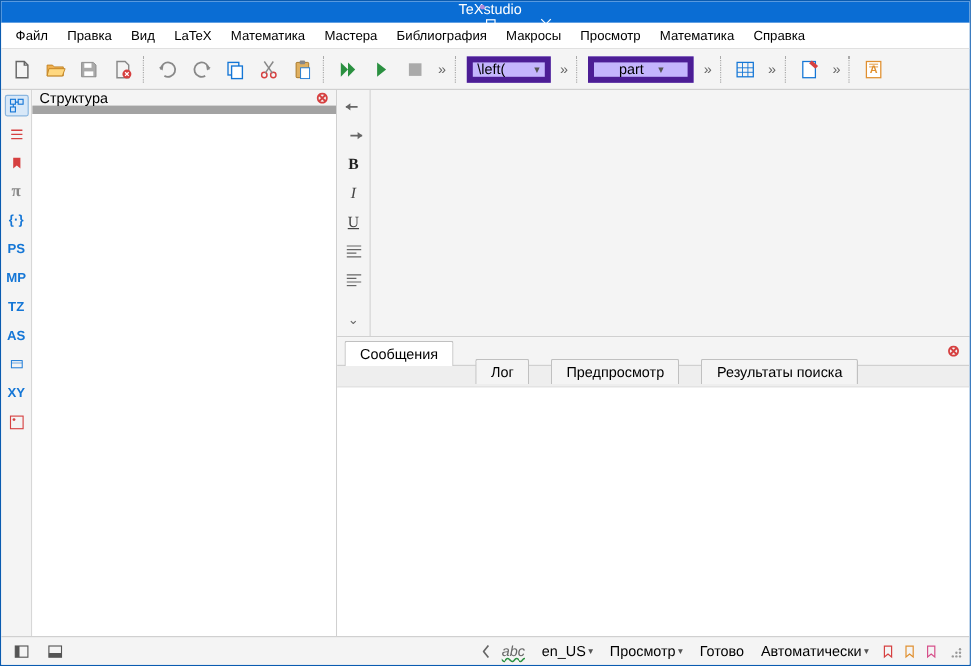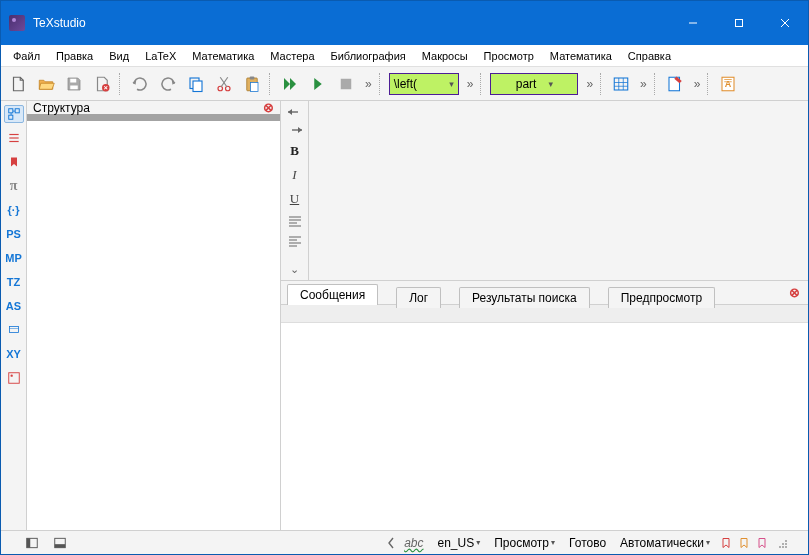--- a/index.html
+++ b/index.html
@@ -1,53 +1,53 @@
 <!DOCTYPE html>
 <html><head>
 <meta charset="utf-8">
 <style>
 * { margin: 0; padding: 0; box-sizing: border-box; font-family: "Segoe UI", Tahoma, sans-serif; font-size: 12px; }
 body { width: 809px; height: 555px; background: #fff; border: 1px solid #0a5bb0; display: flex; flex-direction: column; overflow: hidden; }
-.titlebar { background: #0a6dd4; color: #fff; height: 44px; display: flex; align-items: center; padding-left: 8px; }
+.titlebar { background: #0a6dd4; color: #fff; height: 18px; display: flex; align-items: center; padding-left: 8px; flex-direction: column; }
 .titlebar .icon { width: 16px; height: 16px; background: linear-gradient(135deg,#4a2e6e,#6e4a9a); margin-right: 8px; border-radius: 2px; position: relative; }
 .titlebar .icon::after { content: ""; position: absolute; top: 3px; left: 3px; width: 4px; height: 4px; background: #b088d8; border-radius: 50%; }
 .titlebar .title { flex: 1; font-size: 12px; }
 .winbtns { display: flex; height: 100%; }
 .winbtn { width: 46px; display: flex; align-items: center; justify-content: center; color: #fff; }
 .menubar { background: #fff; height: 22px; display: flex; align-items: center; padding: 0 4px; border-bottom: 1px solid #e0e0e0; }
 .menuitem { padding: 2px 8px; cursor: default; font-size: 11px; text-align: right; }
 .toolbar { background: #f4f4f4; height: 34px; display: flex; align-items: center; padding: 0 4px; border-bottom: 1px solid #d0d0d0; gap: 2px; }
 .tbtn { width: 26px; height: 26px; display: flex; align-items: center; justify-content: center; border-radius: 2px; }
 .tbtn svg { width: 18px; height: 18px; }
 .tsep { width: 4px; height: 22px; margin: 0 2px; border-left: 1px dotted #aaa; }
-.tcombo { height: 22px; min-width: 80px; border: 1px solid #4c1d95; background: #bef264; display: flex; align-items: center; padding: 0 4px; font-size: 12px; margin: 16px 2px; }
+.tcombo { height: 22px; min-width: 80px; border: 5px solid #4c1d95; background: #c4b5fd; display: flex; align-items: center; padding: 0 4px; font-size: 12px; margin: 16px 2px; }
 .tcombo .drop { margin-left: auto; font-size: 9px; color: #555; }
 .overflow { font-size: 12px; color: #666; padding: 0 4px; letter-spacing: -1px; }
 .main { flex: 1; display: flex; min-height: 0; }
 .leftcol { width: 280px; display: flex; border-right: 1px solid #d0d0d0; }
 .iconstrip { width: 26px; background: #f4f4f4; border-right: 1px solid #d0d0d0; display: flex; flex-direction: column; align-items: center; padding-top: 4px; gap: 6px; }
 .istripbtn { width: 20px; height: 18px; display: flex; align-items: center; justify-content: center; font-size: 11px; font-weight: 600; color: #1476d6; }
 .istripbtn.active { background: #d8e8f8; border: 1px solid #8ab6e0; border-radius: 2px; }
 .structpanel { flex: 1; display: flex; flex-direction: column; background: #fff; }
 .structhdr { height: 20px; background: #f4f4f4; display: flex; align-items: center; padding: 0 6px; border-bottom: 7px solid #a3a3a3; font-size: 12px; }
 .structhdr .closex { margin-left: auto; color: #d64040; font-weight: bold; font-size: 13px; }
 .structbody { flex: 1; background: #fff; }
 .rightcol { flex: 1; display: flex; flex-direction: column; min-width: 0; }
 .editrow { flex: 1; display: flex; min-height: 0; }
 .vfmt { width: 28px; background: #f4f4f4; border-right: 1px solid #d0d0d0; display: flex; flex-direction: column; align-items: center; padding-top: 6px; gap: 8px; }
 .vfmt .vbtn { width: 18px; height: 16px; display: flex; align-items: center; justify-content: center; font-size: 13px; color: #444; font-family: Georgia, serif; }
 .editor { flex: 1; background: #f4f4f4; }
 .msgpanel { height: 250px; border-top: 1px solid #d0d0d0; display: flex; flex-direction: column; }
 .msgtabs { height: 24px; background: #f4f4f4; display: flex; align-items: flex-end; padding-left: 6px; border-bottom: 1px solid #d0d0d0; }
 .msgtab { padding: 3px 12px; border: 1px solid #c0c0c0; border-bottom: none; margin-right: 18px; background: #fff; font-size: 12px; border-radius: 2px 2px 0 0; position: relative; top: 1px; }
-.msgtab.inactive { background: #f4f4f4; top: 4px; }
+.msgtab.inactive { background: #f4f4f4; top: 16px; }
 .msgtabs .closex { margin-left: auto; margin-right: 8px; color: #d64040; font-weight: bold; font-size: 13px; align-self: center; }
 .msgbar { height: 18px; background: #eee; border-bottom: 1px solid #ddd; }
 .msgbody { flex: 1; background: #fff; }
-.statusbar { height: 24px; background: #f4f4f4; border-top: 1px solid #d0d0d0; display: flex; align-items: center; padding: 0 20px; gap: 6px; font-size: 12px; }
+.statusbar { height: 24px; background: #f4f4f4; border-top: 1px solid #d0d0d0; display: flex; align-items: center; padding: 0 6px; gap: 6px; font-size: 12px; }
 .statusbar .sbtn { width: 22px; height: 18px; display: flex; align-items: center; justify-content: center; border: 1px solid transparent; }
 .statusbar .sbtn svg { width: 14px; height: 14px; }
 .statusbar .spacer { flex: 1; }
 .statusbar .sitem { padding: 0 4px; display: flex; align-items: center; gap: 2px; }
 .statusbar .sdrop { font-size: 8px; color: #555; }
 .bookmark { width: 12px; height: 14px; }
 .smallchev { width: 6px; height: 12px; color: #666; }
 </style>
 </head>
 <body>
@@ -301,22 +301,22 @@
         <div style="flex:1"></div>
         <div class="vbtn" style="margin-bottom:6px;font-size:11px;color:#666">⌄</div>
       </div>
       <div class="editor"></div>
     </div>
 
     <div class="msgpanel">
       <div class="msgtabs">
         <div class="msgtab">Сообщения</div>
         <div class="msgtab inactive">Лог</div>
+        <div class="msgtab inactive">Предпросмотр</div>
         <div class="msgtab inactive">Результаты поиска</div>
-        <div class="msgtab inactive">Предпросмотр</div>
         <span class="closex">⊗</span>
       </div>
       <div class="msgbar"></div>
       <div class="msgbody"></div>
     </div>
   </div>
 </div>
 
 <div class="statusbar">
   <div class="sbtn">

